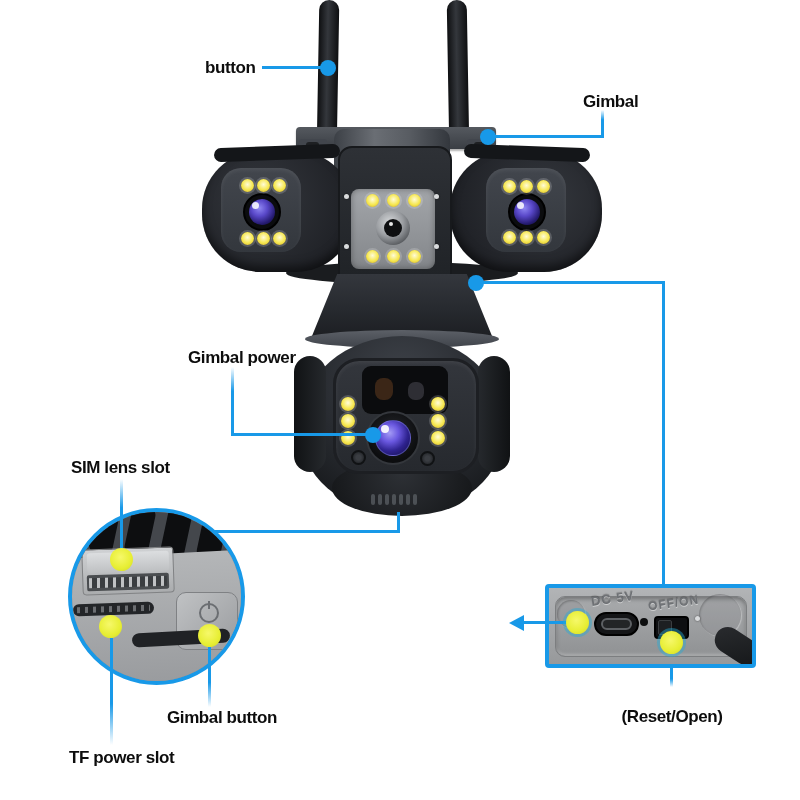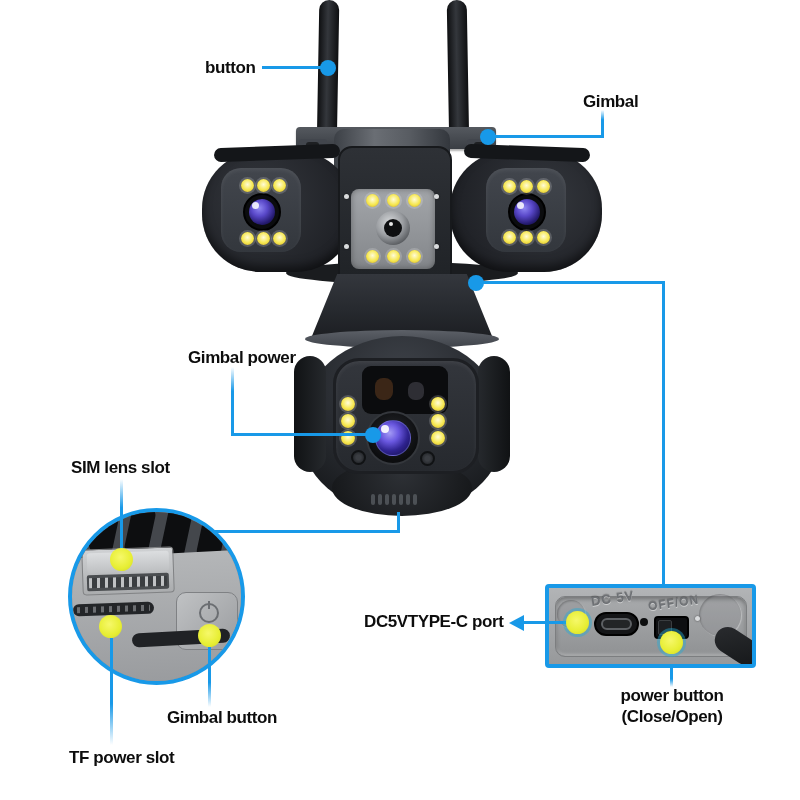--- a/index.html
+++ b/index.html
@@ -224,19 +224,17 @@
   <div class="dot-y" style="left:110px;top:548px;"></div>
   <div class="dot-y" style="left:99px;top:615px;"></div>
   <div class="dot-y" style="left:198px;top:624px;"></div>
   <div class="dot-y ringed" style="left:566px;top:611px;"></div>
   <div class="dot-y ringed" style="left:660px;top:631px;"></div>
 
   <div class="lbl" style="left:205px;top:58px;">button</div>
   <div class="lbl" style="left:583px;top:92px;">Gimbal</div>
   <div class="lbl" style="left:188px;top:348px;">Gimbal power</div>
   <div class="lbl" style="left:71px;top:458px;">SIM lens slot</div>
-  <div class="lbl" style="left:364px;top:612px;">DC5VTYPE-C port</div>
-  <div class="lbl" style="left:590px;top:686px;width:164px;text-align:center;">power button</div>
-  <div class="lbl" style="left:590px;top:707px;width:164px;text-align:center;">(Close/Open)</div>
+  <div class="lbl" style="left:590px;top:707px;width:164px;text-align:center;">(Reset/Open)</div>
   <div class="lbl" style="left:167px;top:708px;">Gimbal button</div>
   <div class="lbl" style="left:69px;top:748px;">TF power slot</div>
 
 </div>
 
 </body></html>

